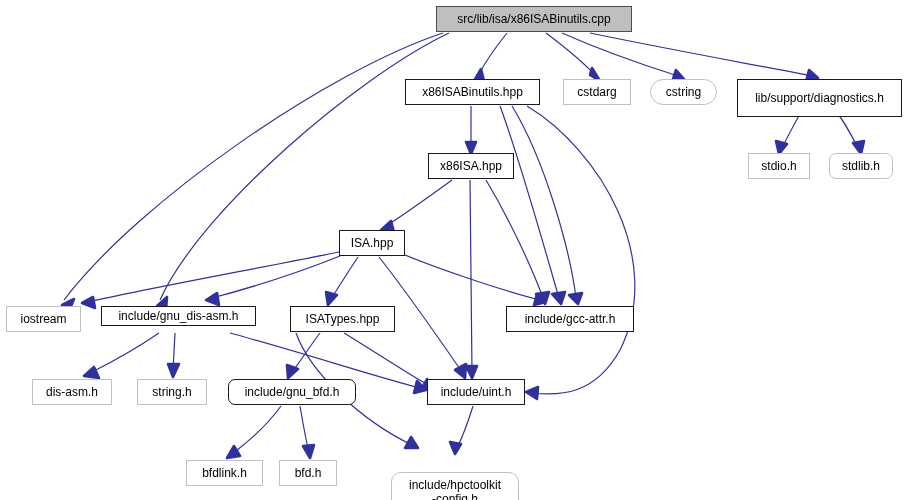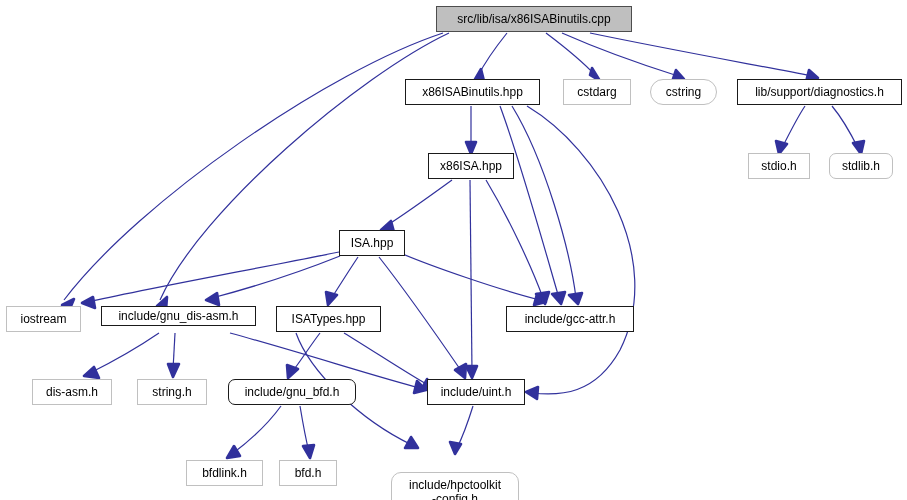--- a/index.html
+++ b/index.html
@@ -114,28 +114,28 @@
       <path d="M 300,406 C 303,424 306,440 309,452" fill="none" stroke="#31319c" stroke-width="1.2"></path>
       <polygon points="310,458 303,446 314,445" fill="#31319c" stroke="#31319c" stroke-width="2.6" stroke-linejoin="round"></polygon>
       <path d="M 473,406 C 468,422 462,438 457,448" fill="none" stroke="#31319c" stroke-width="1.2"></path>
       <polygon points="455,454 450,442 461,444" fill="#31319c" stroke="#31319c" stroke-width="2.6" stroke-linejoin="round"></polygon>
     </svg>
   <div id="node-layer">
       <div class="node root" style="left: 436px; top: 6px; width: 196px; height: 26px;"><span class="node-label">src/lib/isa/x86ISABinutils.cpp</span></div>
       <div class="node strong" style="left: 405px; top: 79px; width: 135px; height: 26px;"><span class="node-label">x86ISABinutils.hpp</span></div>
       <div class="node weak" style="left: 563px; top: 79px; width: 68px; height: 26px;"><span class="node-label">cstdarg</span></div>
       <div class="node weak" style="left: 650px; top: 79px; width: 67px; height: 26px; border-radius: 13px;"><span class="node-label">cstring</span></div>
-      <div class="node strong" style="left: 737px; top: 79px; width: 165px; height: 26px;"><span class="node-label">lib/support/diagnostics.h</span></div>
+      <div class="node strong" style="left: 737px; top: 79px; width: 165px; height: 38px;"><span class="node-label">lib/support/diagnostics.h</span></div>
       <div class="node strong" style="left: 428px; top: 153px; width: 86px; height: 26px;"><span class="node-label">x86ISA.hpp</span></div>
       <div class="node weak" style="left: 748px; top: 153px; width: 62px; height: 26px;"><span class="node-label">stdio.h</span></div>
       <div class="node weak" style="left: 829px; top: 153px; width: 64px; height: 26px; border-radius: 7px;"><span class="node-label">stdlib.h</span></div>
       <div class="node strong" style="left: 339px; top: 230px; width: 66px; height: 26px;"><span class="node-label">ISA.hpp</span></div>
       <div class="node weak" style="left: 6px; top: 306px; width: 75px; height: 26px;"><span class="node-label">iostream</span></div>
       <div class="node strong" style="left: 101px; top: 306px; width: 155px; height: 20px;"><span class="node-label">include/gnu_dis-asm.h</span></div>
-      <div class="node strong" style="left: 276px; top: 306px; width: 105px; height: 26px;"><span class="node-label">ISATypes.hpp</span></div>
+      <div class="node strong" style="left: 290px; top: 306px; width: 105px; height: 26px;"><span class="node-label">ISATypes.hpp</span></div>
       <div class="node strong" style="left: 506px; top: 306px; width: 128px; height: 26px;"><span class="node-label">include/gcc-attr.h</span></div>
       <div class="node weak" style="left: 32px; top: 379px; width: 80px; height: 26px;"><span class="node-label">dis-asm.h</span></div>
       <div class="node weak" style="left: 137px; top: 379px; width: 70px; height: 26px;"><span class="node-label">string.h</span></div>
       <div class="node strong" style="left: 228px; top: 379px; width: 128px; height: 26px; border-radius: 7px;"><span class="node-label">include/gnu_bfd.h</span></div>
       <div class="node strong" style="left: 427px; top: 379px; width: 98px; height: 26px;"><span class="node-label">include/uint.h</span></div>
       <div class="node weak" style="left: 186px; top: 460px; width: 77px; height: 26px; text-align: center;"><span class="node-label">bfdlink.h</span></div>
       <div class="node weak" style="left: 279px; top: 460px; width: 58px; height: 26px;"><span class="node-label">bfd.h</span></div>
       <div class="node weak" style="left: 391px; top: 472px; width: 128px; height: 40px; border-radius: 10px;"><span class="node-label">include/hpctoolkit
 -config.h</span></div>
     </div>

